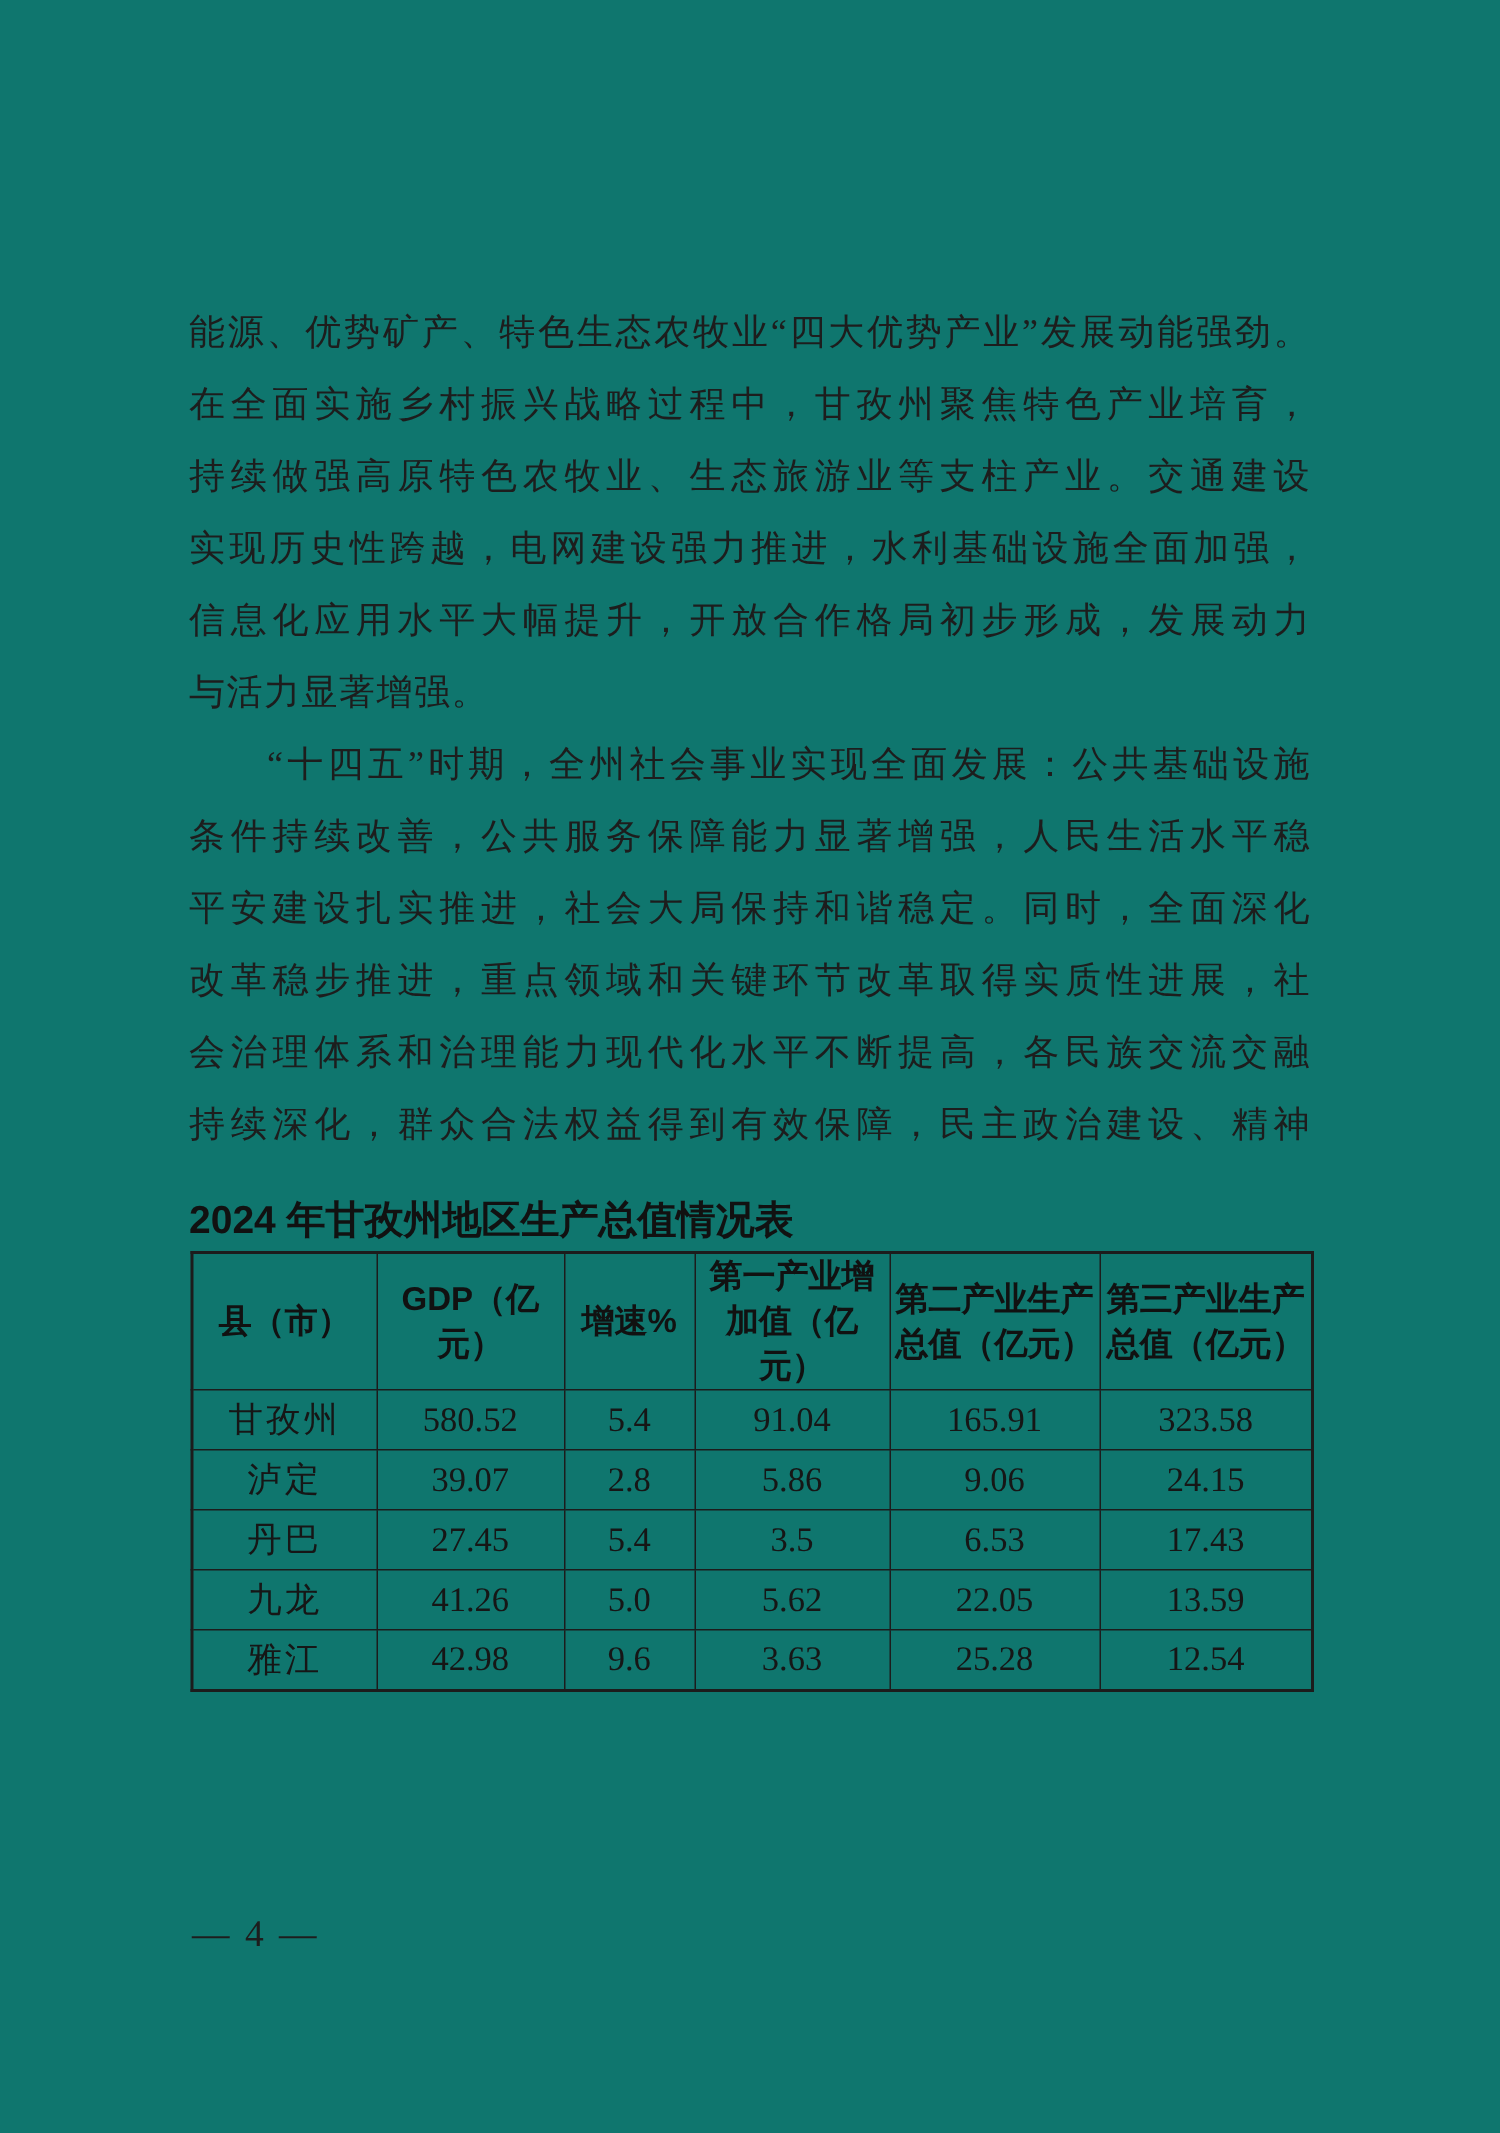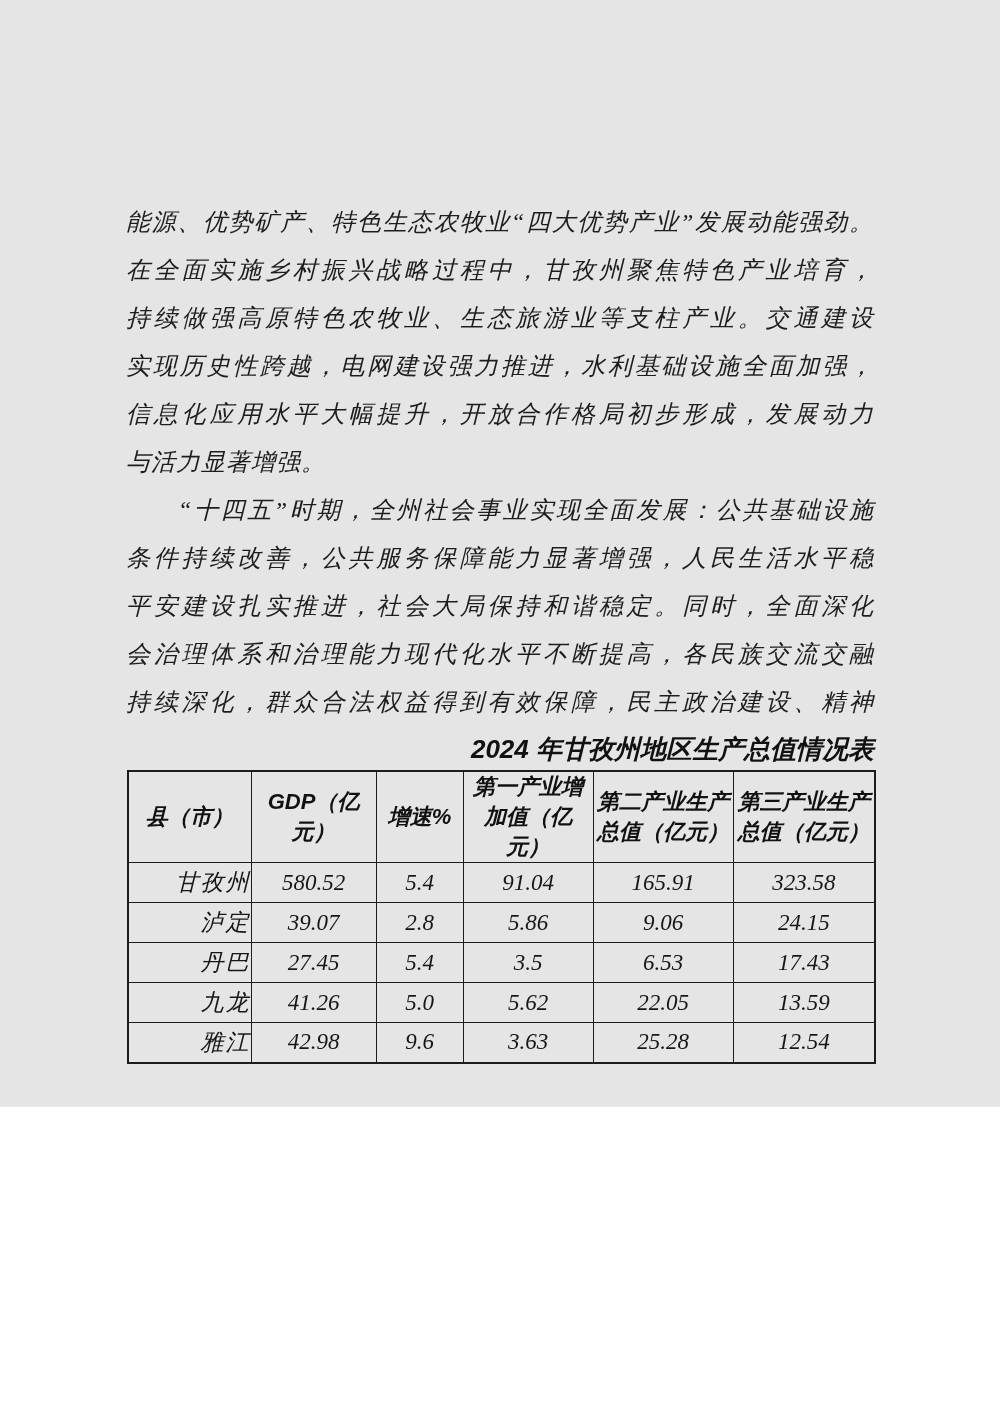--- a/index.html
+++ b/index.html
@@ -1,49 +1,48 @@
 <!DOCTYPE html>
 <html><head>
 <meta charset="utf-8">
 <style>
   * { margin: 0; padding: 0; box-sizing: border-box; }
   html, body { background: #ffffff; }
   .page {
     position: relative;
     width: 1000px;
-    height: 1107px;
-    background: #e5e5e5;
+    height: 1422px;
+    background: #0f766e;
     font-family: "Liberation Serif", "DejaVu Serif", serif;
     color: #1d1d1d;
     overflow: hidden;
-    font-style: italic;
   }
   .content {
     position: absolute;
     left: 126px;
     top: 198px;
     width: 748px;
   }
   .para { width: 100%; }
   .line {
     font-size: 24px;
     height: 48px;
     line-height: 48px;
     text-align: justify;
     text-align-last: justify;
     white-space: nowrap;
     letter-spacing: 1px;
   }
   .line.indent { padding-left: 52px; }
   .line.flush { text-align-last: left; }
   .table-title {
-    margin-top: 6px;
+    margin-top: 22px;
     height: 34px;
     line-height: 34px;
-    text-align: right;
+    text-align: left;
     font-size: 26px;
     font-weight: bold;
     font-family: "Liberation Sans", "DejaVu Sans", sans-serif;
     color: #111111;
   }
   table.gdp {
     margin-top: 4px;
     margin-left: 1px;
     width: 747px;
     border-collapse: collapse;
@@ -67,21 +66,20 @@
     color: #111111;
   }
   table.gdp td {
     height: 40px;
     font-size: 23px;
     font-weight: normal;
     color: #161616;
   }
   table.gdp td.county {
     letter-spacing: 2px;
-    text-align: right;
   }
   .page-number {
     position: absolute;
     left: 128px;
     top: 1276px;
     font-size: 25px;
     letter-spacing: 2px;
     color: #1d1d1d;
   }
 </style>
@@ -97,20 +95,21 @@
           <div class="line">在全面实施乡村振兴战略过程中，甘孜州聚焦特色产业培育，</div>
           <div class="line">持续做强高原特色农牧业、生态旅游业等支柱产业。交通建设</div>
           <div class="line">实现历史性跨越，电网建设强力推进，水利基础设施全面加强，</div>
           <div class="line">信息化应用水平大幅提升，开放合作格局初步形成，发展动力</div>
           <div class="line flush">与活力显著增强。</div>
         </div>
         <div class="para">
           <div class="line indent">“十四五”时期，全州社会事业实现全面发展：公共基础设施</div>
           <div class="line">条件持续改善，公共服务保障能力显著增强，人民生活水平稳</div>
           <div class="line">平安建设扎实推进，社会大局保持和谐稳定。同时，全面深化</div>
+          <div class="line">改革稳步推进，重点领域和关键环节改革取得实质性进展，社</div>
           <div class="line">会治理体系和治理能力现代化水平不断提高，各民族交流交融</div>
           <div class="line">持续深化，群众合法权益得到有效保障，民主政治建设、精神</div>
         </div>
       </div>
 
     <div class="table-title">2024 年甘孜州地区生产总值情况表</div>
 
     <table class="gdp">
       <colgroup id="cols">
           <col style="width: 123px;">

